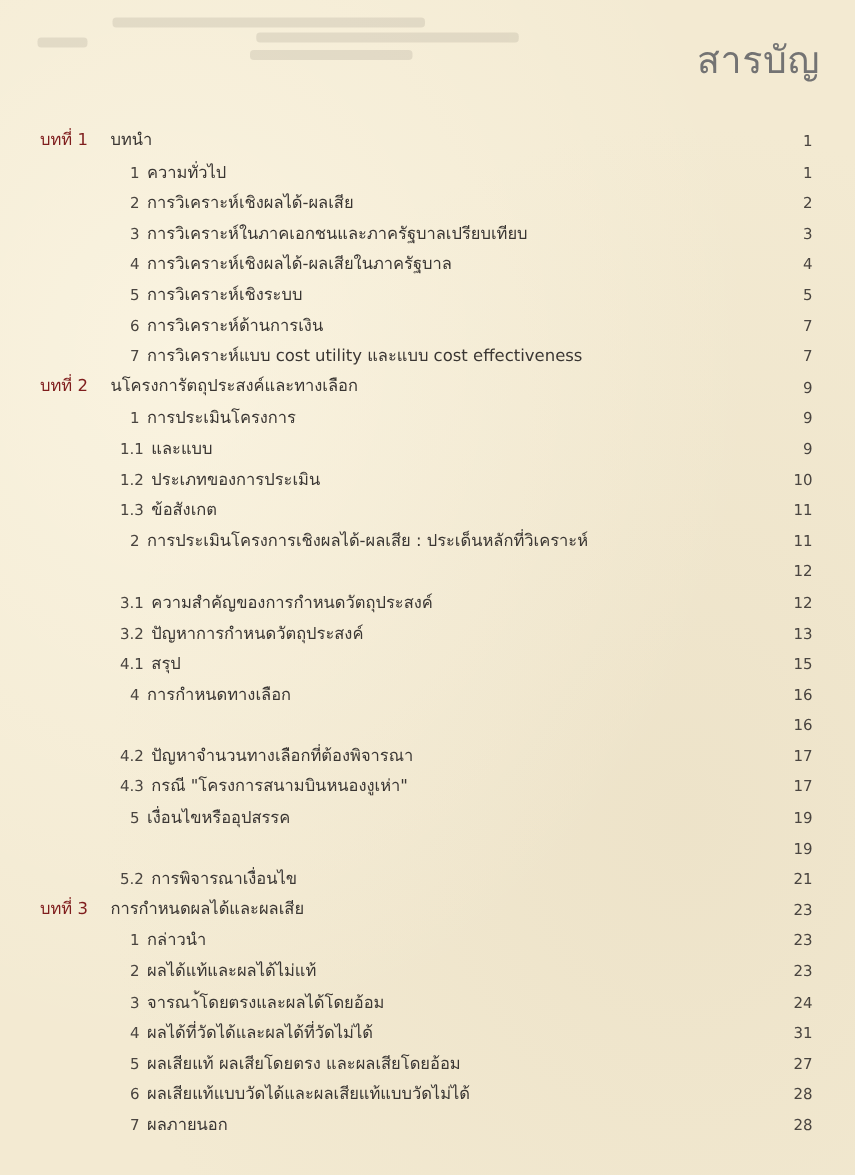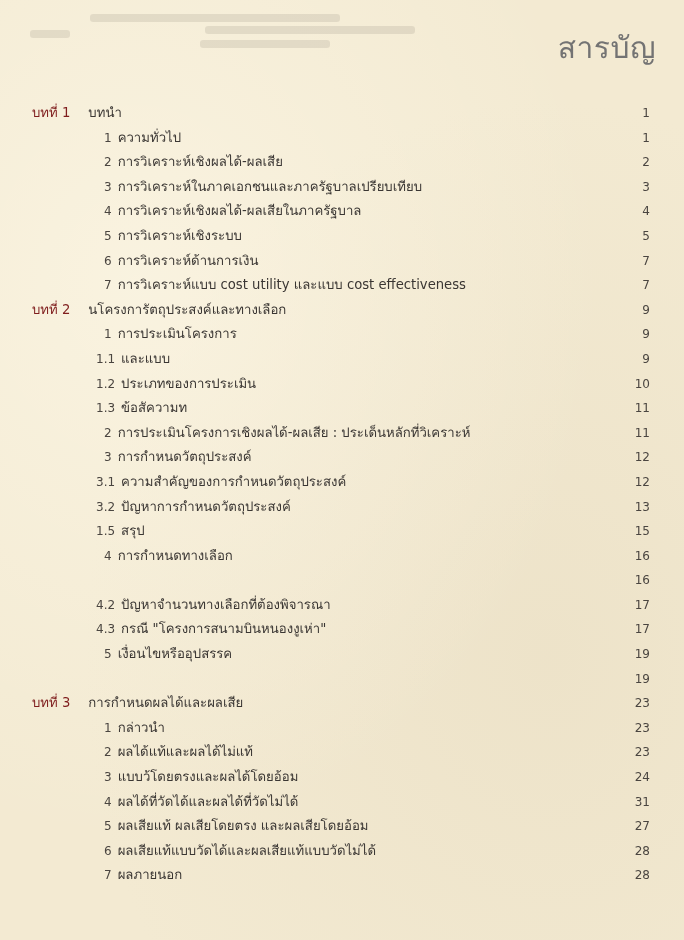--- a/index.html
+++ b/index.html
@@ -86,41 +86,40 @@
       </div>
       <div class="row level-2">
         <span class="text"><span class="num">1.1</span><span>และแบบ</span></span>
         <span class="pg">9</span>
       </div>
       <div class="row level-2">
         <span class="text"><span class="num">1.2</span><span>ประเภทของการประเมิน</span></span>
         <span class="pg">10</span>
       </div>
       <div class="row level-2">
-        <span class="text"><span class="num">1.3</span><span>ข้อสัความท</span></span>
+        <span class="text"><span class="num">1.3</span><span>ข้อสังเกต</span></span>
         <span class="pg">11</span>
       </div>
       <div class="row level-1">
         <span class="text"><span class="num">2</span><span>การประเมินโครงการเชิงผลได้-ผลเสีย : ประเด็นหลักที่วิเคราะห์</span></span>
         <span class="pg">11</span>
       </div>
       <div class="row level-1">
-        <span class="text"><span class="num">3</span><span>การกำหนดวัตถุประสงค์</span></span>
         <span class="pg">12</span>
       </div>
       <div class="row level-2">
         <span class="text"><span class="num">3.1</span><span>ความสำคัญของการกำหนดวัตถุประสงค์</span></span>
         <span class="pg">12</span>
       </div>
       <div class="row level-2">
         <span class="text"><span class="num">3.2</span><span>ปัญหาการกำหนดวัตถุประสงค์</span></span>
         <span class="pg">13</span>
       </div>
       <div class="row level-2">
-        <span class="text"><span class="num">1.5</span><span>สรุป</span></span>
+        <span class="text"><span class="num">4.1</span><span>สรุป</span></span>
         <span class="pg">15</span>
       </div>
       <div class="row level-1">
         <span class="text"><span class="num">4</span><span>การกำหนดทางเลือก</span></span>
         <span class="pg">16</span>
       </div>
       <div class="row level-2">
         <span class="pg">16</span>
       </div>
       <div class="row level-2">
@@ -131,34 +130,38 @@
         <span class="text"><span class="num">4.3</span><span>กรณี "โครงการสนามบินหนองงูเห่า"</span></span>
         <span class="pg">17</span>
       </div>
       <div class="row level-1">
         <span class="text"><span class="num">5</span><span>เงื่อนไขหรืออุปสรรค</span></span>
         <span class="pg">19</span>
       </div>
       <div class="row level-2">
         <span class="pg">19</span>
       </div>
+      <div class="row level-2">
+        <span class="text"><span class="num">5.2</span><span>การพิจารณาเงื่อนไข</span></span>
+        <span class="pg">21</span>
+      </div>
       <div class="row level-0">
         <span class="text"><span class="chap-label">บทที่ 3</span><span>การกำหนดผลได้และผลเสีย</span></span>
         <span class="pg">23</span>
       </div>
       <div class="row level-1">
         <span class="text"><span class="num">1</span><span>กล่าวนำ</span></span>
         <span class="pg">23</span>
       </div>
       <div class="row level-1">
         <span class="text"><span class="num">2</span><span>ผลได้แท้และผลได้ไม่แท้</span></span>
         <span class="pg">23</span>
       </div>
       <div class="row level-1">
-        <span class="text"><span class="num">3</span><span>แบบว้โดยตรงและผลได้โดยอ้อม</span></span>
+        <span class="text"><span class="num">3</span><span>จารณา้โดยตรงและผลได้โดยอ้อม</span></span>
         <span class="pg">24</span>
       </div>
       <div class="row level-1">
         <span class="text"><span class="num">4</span><span>ผลได้ที่วัดได้และผลได้ที่วัดไม่ได้</span></span>
         <span class="pg">31</span>
       </div>
       <div class="row level-1">
         <span class="text"><span class="num">5</span><span>ผลเสียแท้ ผลเสียโดยตรง และผลเสียโดยอ้อม</span></span>
         <span class="pg">27</span>
       </div>

